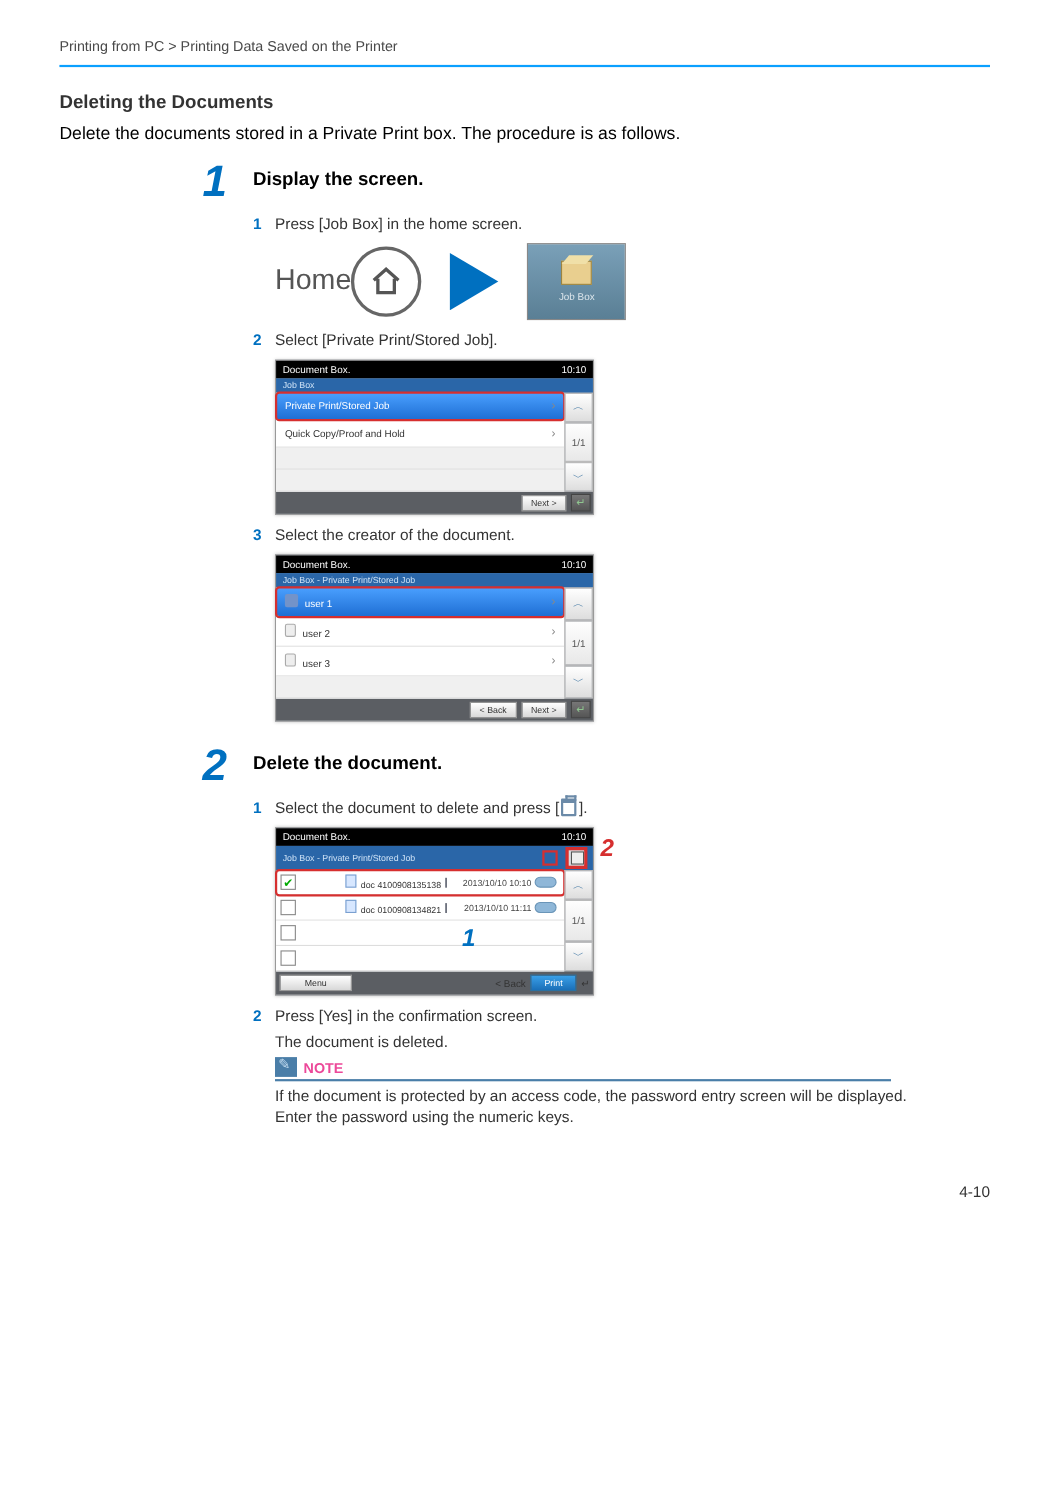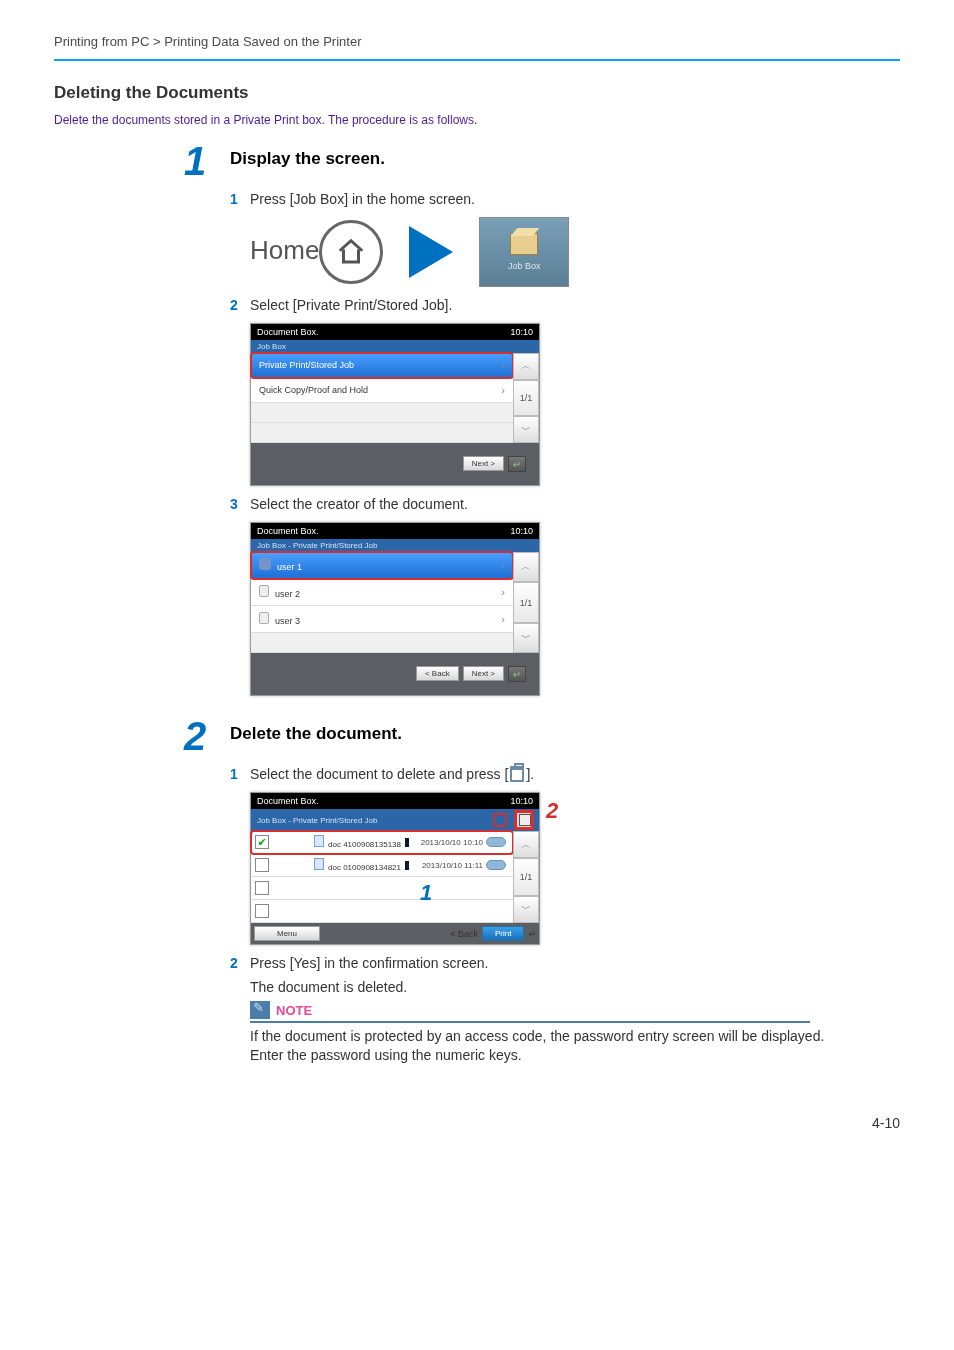--- a/index.html
+++ b/index.html
@@ -1,20 +1,20 @@
 <!DOCTYPE html>
 <html><head>
 <meta charset="utf-8">
 <style>
   * { box-sizing: border-box; margin: 0; padding: 0; }
   body { font-family: Arial, Helvetica, sans-serif; background:#fff; color:#000; width:954px; }
   .page { padding: 34px 54px 30px 54px; }
   .breadcrumb { font-size:13px; color:#4a4a4a; padding-bottom:10px; border-bottom:2px solid #0aa0ff; }
   .h2 { font-size:17px; font-weight:bold; color:#333; margin-top:22px; margin-bottom:10px; }
-  .para { font-size:12px; color:#4c1d95; margin-bottom:14px; }
+  .para { font-size:16px; color:#000000; margin-bottom:14px; }
   .step-block { margin-left:130px; }
   .step-row { display:flex; align-items:flex-start; margin-top:10px; }
   .bignum { font-size:40px; font-weight:bold; font-style:italic; color:#0070c0; width:46px; line-height:1; }
   .bignum2 { color:#0070c0; }
   .step-title { font-size:17px; font-weight:900; font-family: Arial Black, Arial, sans-serif; padding-top:8px; }
   .substeps { margin-left:46px; margin-top:10px; }
   .subrow { display:flex; align-items:flex-start; margin-top:8px; }
   .subnum { font-size:14px; font-weight:bold; color:#0070c0; width:20px; }
   .subtext { font-size:14px; color:#333; flex:1; }
   .imgwrap { margin-left:66px; margin-top:10px; margin-bottom:10px; }
@@ -35,33 +35,33 @@
   .screen .hdr { background:#000; color:#fff; padding:3px 6px; font-size:9px; display:flex; justify-content:space-between; }
   .screen .hdr2 { background:#2a66a8; color:#cfe3f7; padding:2px 6px; font-size:8px; }
   .screen .body { display:flex;text-align:right; }
   .screen .list { flex:1; background:#f5f5f5; }
   .screen .row { background:#fff; border-bottom:1px solid #ddd; padding:6px 8px; display:flex; align-items:center; justify-content:space-between; min-height:20px; }
   .screen .row.blank { background:#f0f0f0; }
   .screen .row .chev { color:#888; font-size:11px; }
   .screen .side { width:26px; display:flex; flex-direction:column; }
   .screen .side .btn { flex:1; background:linear-gradient(#fff,#ddd); border:1px solid #bbb; display:flex; align-items:center; justify-content:center; font-size:10px; color:#4a7ea8; }
   .screen .side .mid { flex:1.4; background:linear-gradient(#fefefe,#e8e8e8); border:1px solid #bbb; display:flex; align-items:center; justify-content:center; font-size:9px; color:#555; }
-  .screen .ftr { background:#5b5e63; display:flex; justify-content:flex-end; align-items:flex-start; padding:13px; gap:4px; }
+  .screen .ftr { background:#5b5e63; display:flex; justify-content:flex-end; align-items:center; padding:2px; gap:4px; }
   .screen .ftr .fbtn { background:linear-gradient(#fff,#d8d8d8); border:1px solid #999; font-size:8px; padding:2px 8px; color:#333; }
   .screen .ftr .enter { width:18px; height:16px; background:linear-gradient(#777,#555); border:1px solid #444; display:flex; align-items:center; justify-content:center; color:#8fc68f; font-size:10px; }
   .screen .row.selblue { background:linear-gradient(#4aa0ff,#1f6fd4); color:#fff; }
   .redring { outline:2px solid #d62f2f; border-radius:3px; outline-offset:-1px; }
   .usericon { width:12px; height:12px; background:#7393c9; border-radius:2px; margin-right:6px; display:inline-block; }
   .locki { width:10px; height:12px; border:1px solid #aaa; border-radius:2px; background:#eee; margin-right:6px; display:inline-block; }
 
   
   .doc-screen .row2 { display:flex; align-items:center; padding:4px 4px; background:#fff; border-bottom:1px solid #ddd; min-height:20px; }
   .doc-screen .chk { width:14px; height:14px; border:1px solid #888; background:#fff; margin-right:4px; display:flex; align-items:center; justify-content:center; font-size:11px; color:#0a0; }
   .doc-screen .dname { flex:1; font-size:8px; padding:0 4px; }
-  .doc-screen .dtime { width:78px; font-size:8px; border-left:4px solid #0f172a; padding-left:4px; color:#444; }
+  .doc-screen .dtime { width:78px; font-size:8px; border-left:1px solid #0f172a; padding-left:4px; color:#444; }
   .doc-screen .dpages { width:26px; display:flex; align-items:center; justify-content:center; }
   .pill { width:20px; height:10px; background:#8fb7d8; border-radius:5px; border:1px solid #6a95b8; }
   .doc-screen .ftr2 { background:#5b5e63; display:flex; align-items:center; padding:3px; gap:4px; }
   .doc-screen .ftr2 .mid { flex:1; }
   .doc-screen .menu { background:linear-gradient(#fff,#d8d8d8); border:1px solid #999; font-size:8px; padding:2px 22px; color:#333; }
   .doc-screen .print { background:linear-gradient(#3aa0e8,#1a6fb8); border:1px solid #2a70a0; font-size:8px; padding:2px 12px; color:#fff; }
   .redcol { outline:3px solid #d62f2f; outline-offset:-2px; }
   .callout { font-size:22px; font-weight:bold; font-style:italic; color:#d62f2f; }
   .callout.blue { color:#0070c0; font-style:italic; }
   .trash-top { width:14px; height:14px; display:inline-block; position:relative; }

